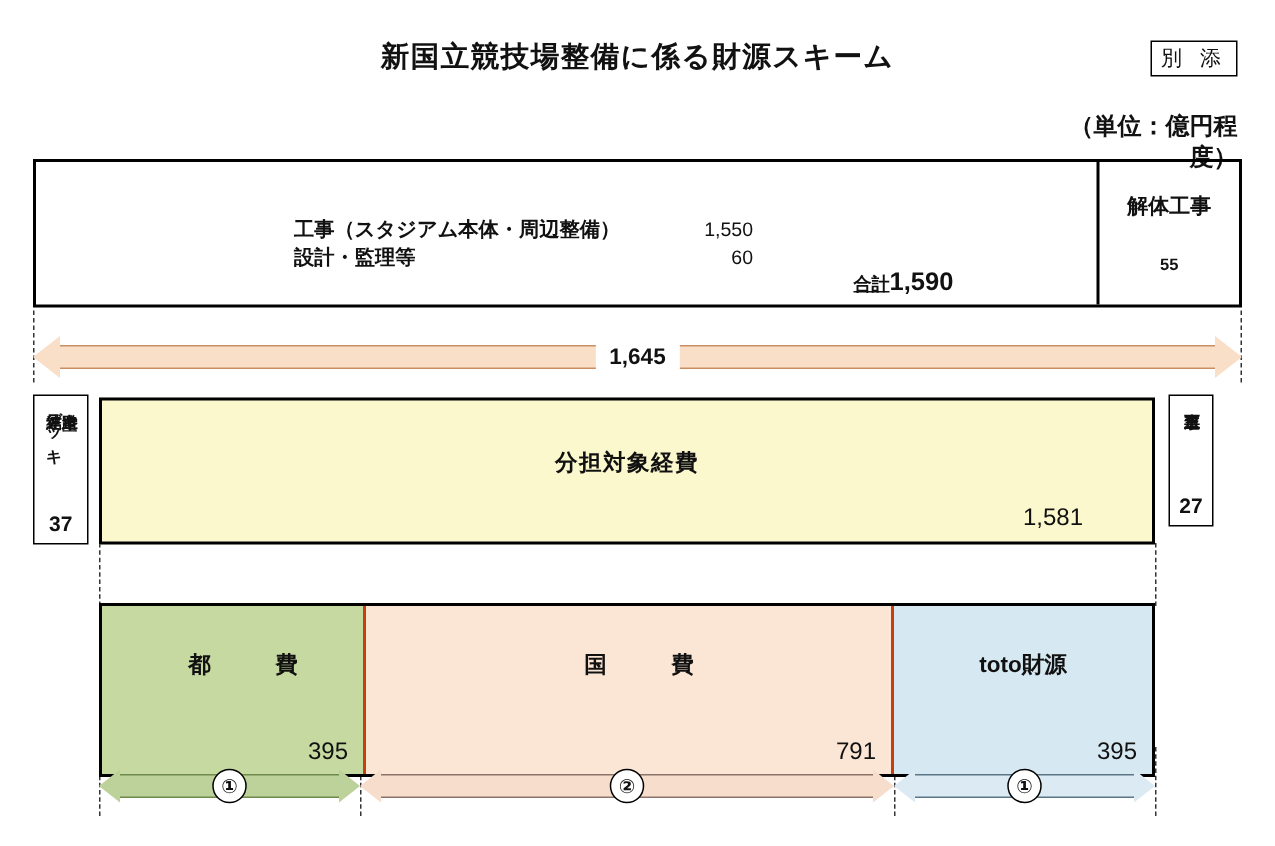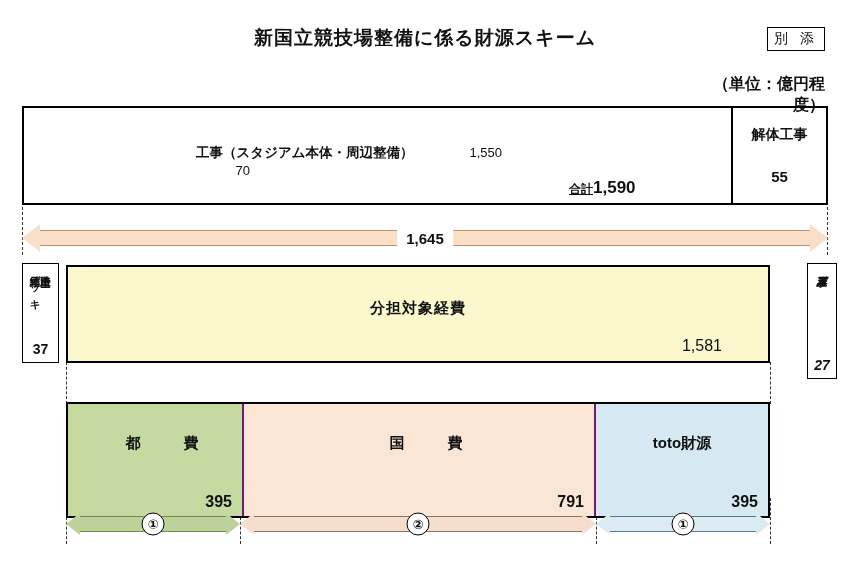--- a/index.html
+++ b/index.html
@@ -36,21 +36,21 @@
     position:absolute;left:0;top:0;right:93px;bottom:0;
   }
   .cost-divider{
     position:absolute;right:93px;top:0;width:2px;height:100%;background:#000;
   }
   .cost-right{
     position:absolute;right:0;top:0;width:93px;height:100%;
     display:flex;flex-direction:column;align-items:center;justify-content:center;
   }
   .cost-right .lbl{font-size:14px;font-weight:bold;letter-spacing:0px;}
-  .cost-right .val{font-size:15px;font-weight:bold;margin-top:24px;}
+  .cost-right .val{font-size:11px;font-weight:bold;margin-top:24px;}
 
   .cost-rows{
     position:absolute;left:172px;top:20px;font-size:13.5px;font-weight:bold;margin-top:16px;
   }
   .cost-row{display:flex;align-items:baseline;margin-bottom:1px;}
   .cost-row .name{width:252px;}
   .cost-row .amt{width:54px;text-align:right;font-weight:normal;font-size:13px;}
   .cost-total{
     position:absolute;left:545px;top:70px;display:flex;align-items:baseline;
   }
@@ -100,27 +100,27 @@
   .yellow-val{
     position:absolute;right:46px;bottom:6px;font-size:16px;font-weight:normal;
   }
 
   
   .fund-row{
     position:absolute;left:66px;top:402px;width:704px;height:116px;
     border:2px solid #000;box-sizing:border-box;display:flex;
   }
   .fund-cell{position:relative;height:100%;box-sizing:border-box;}
-  .fund-cell + .fund-cell{border-left:2px solid #701a75;padding-left:33px;}
+  .fund-cell + .fund-cell{border-left:2px solid #c2410c;padding-left:33px;}
   .fund-name{
     position:absolute;left:0;top:30px;width:100%;text-align:center;
     font-size:15px;font-weight:bold;
   }
   .fund-val{
-    position:absolute;right:10px;bottom:5px;font-size:16px;font-weight:bold;
+    position:absolute;right:10px;bottom:5px;font-size:16px;font-weight:normal;
   }
   .sp{letter-spacing:14px;padding-left:14px;}
 
   
   .circ{
     position:absolute;top:50%;transform:translate(-50%,-50%);
     width:21px;height:21px;border:1.6px solid #000;border-radius:50%;
     background:#fff;display:flex;align-items:center;justify-content:center;
     font-size:13px;font-weight:bold;line-height:1;
   }
@@ -135,21 +135,22 @@
   <div class="unit-note">（単位：億円程度）</div>
 
   <div class="cost-box">
     <div class="cost-left">
       <div class="cost-rows">
         <div class="cost-row">
           <span class="name">工事（スタジアム本体・周辺整備）</span>
           <span class="amt">1,550</span>
         </div>
         <div class="cost-row">
-          <span class="amt">70</span>
+          <span class="name">設計・監理等</span>
+          <span class="amt">60</span>
         </div>
       </div>
       <div class="cost-total">
         <span class="tl">合計</span>
         <span class="tv">1,590</span>
       </div>
     </div>
     <div class="cost-divider"></div>
     <div class="cost-right">
       <div class="lbl">解体工事</div>
@@ -174,21 +175,21 @@
   </div>
 
   <div class="side-box" style="left:22px;top:263px;width:37px;height:100px;">
     <div class="vtext-pair">
       <div class="vtext">道路上空</div>
       <div class="vtext">連結デッキ</div>
     </div>
     <div class="side-val">37</div>
   </div>
 
-  <div class="side-box" style="left:807px;top:263px;width:30px;height:116px;font-style:italic;">
+  <div class="side-box" style="left:779px;top:263px;width:30px;height:88px;">
     <div class="vtext">上下水道工事</div>
     <div class="side-val">27</div>
   </div>
 
   <div class="yellow-band">
     <div class="yellow-title">分担対象経費</div>
     <div class="yellow-val">1,581</div>
   </div>
 
   <div class="fund-row">

